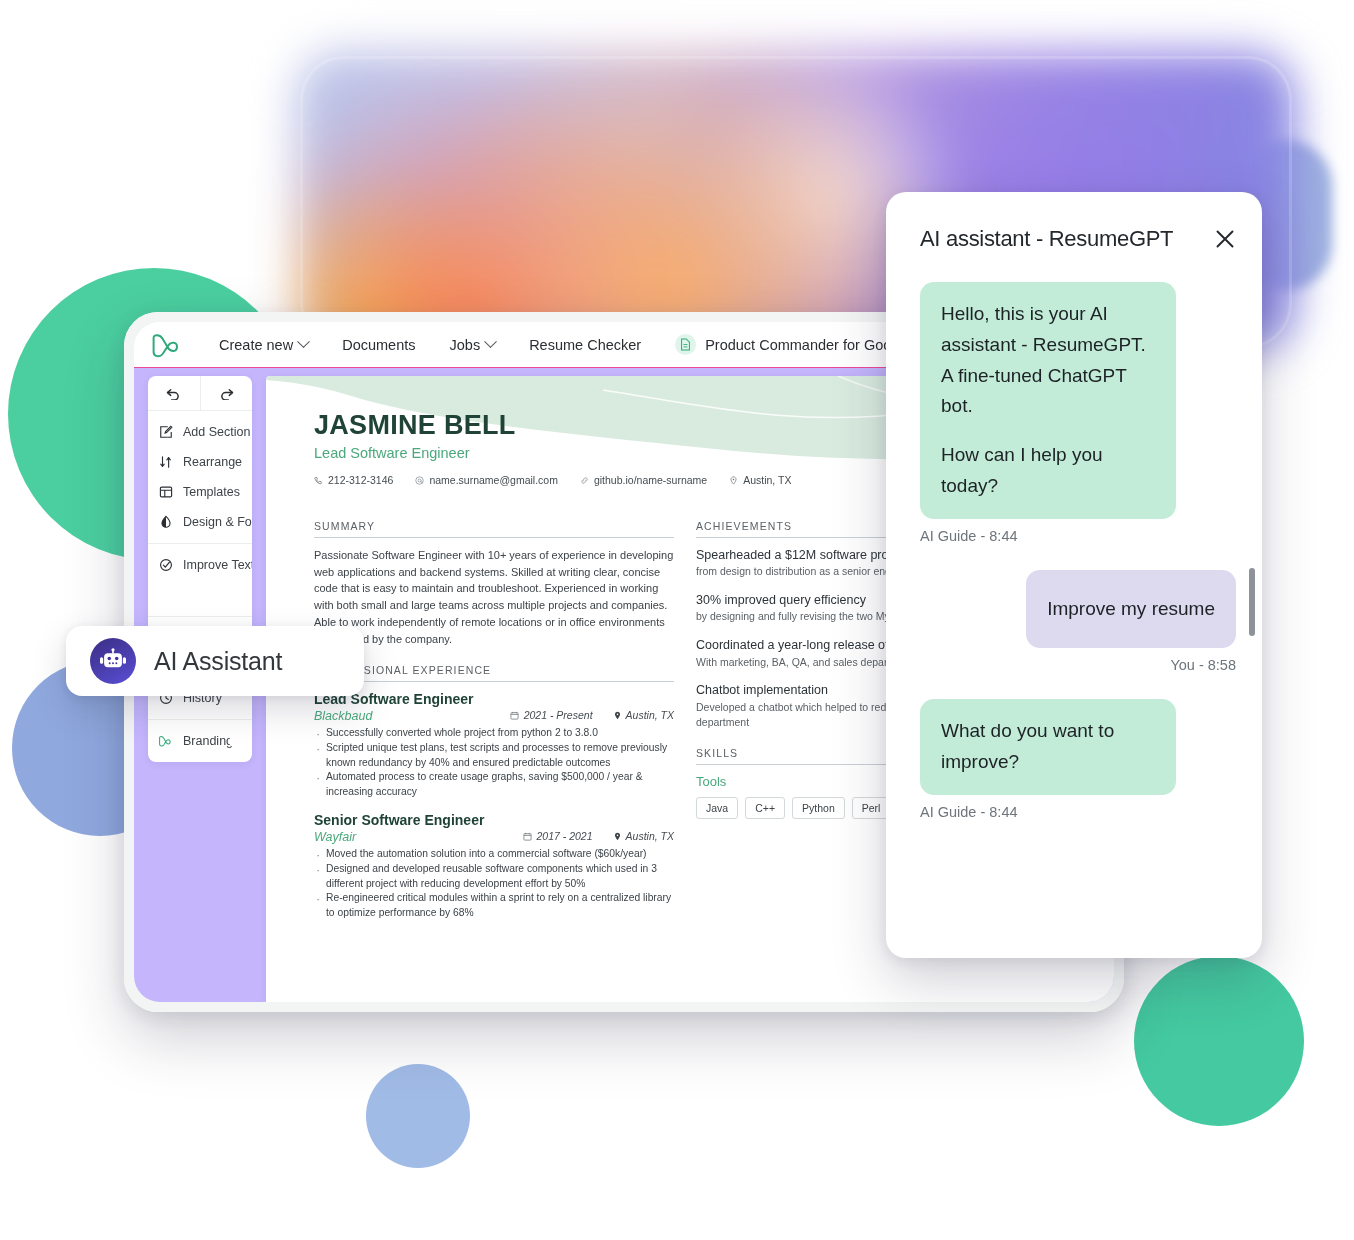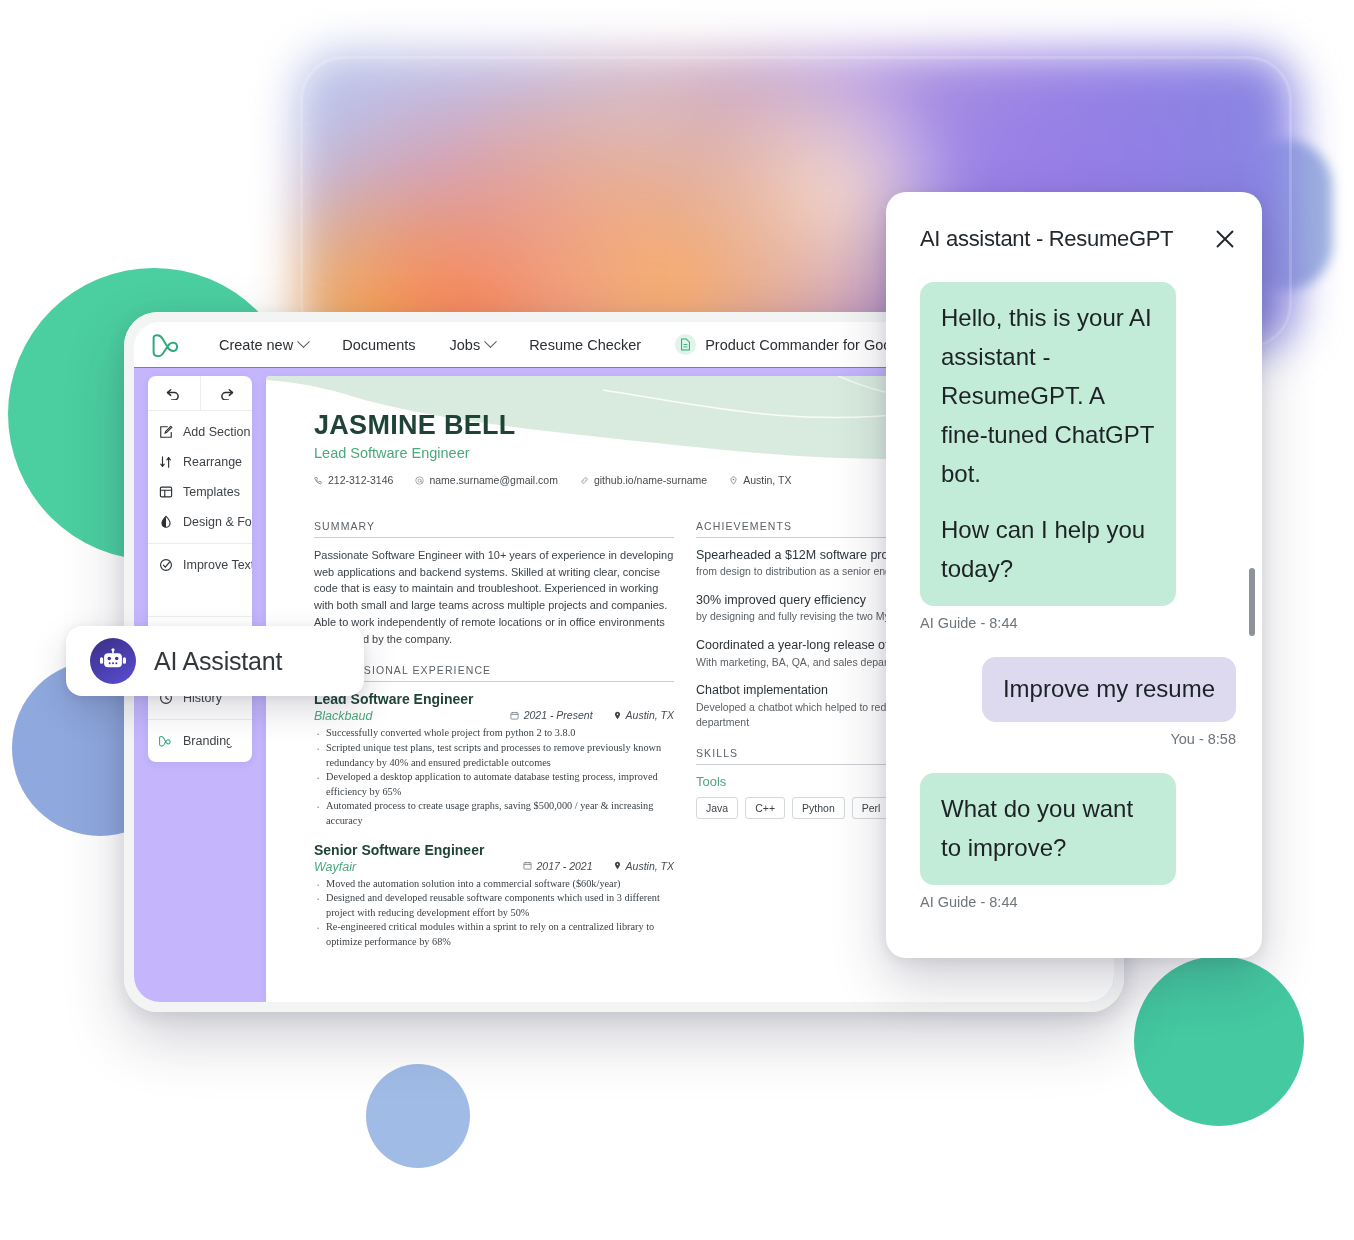--- a/index.html
+++ b/index.html
@@ -134,21 +134,21 @@
                border-bottom:1.5px solid #c9cfd3; margin-bottom:9px; }
   .sec-block { margin-bottom:17px; }
   .para { font-size:11px; line-height:1.52; color:#3d4348; }
 
   .job-title { font-size:14px; font-weight:700; color:#1f4336; margin-bottom:2px; }
   .job-meta { display:flex; align-items:flex-start; font-size:10.5px; margin-bottom:3px;font-style:italic; }
   .job-co { color:#4aa87c; font-size:12.5px; flex:1; }
   .job-date { color:#454b50; display:flex; align-items:center; gap:5px; margin-right:20px; }
   .job-loc  { color:#454b50; display:flex; align-items:center; gap:4px; }
   .bullets { list-style:none; }
-  .bullets li { font-size:10.3px; line-height:1.42; color:#3d4348; padding-left:12px; position:relative;font-family:Liberation Serif, serif; }
+  .bullets li { font-size:10.3px; line-height:1.42; color:#3d4348; padding-left:12px; position:relative; }
   .bullets li::before { content:"·"; position:absolute; left:2px; top:-1px; color:#8b9197; font-size:13px; }
 
   .ach { margin-bottom:13px; }
   .ach-h { font-size:12.5px; color:#2c3338; line-height:1.3; }
   .ach-b { font-size:10.5px; color:#5b6166; line-height:1.42; margin-top:1px; }
 
   #skills-sub { font-size:13px; color:#4aa87c; margin:3px 0 8px; }
   #skill-chips { display:flex; flex-wrap:wrap; gap:7px; }
   .chip { border:1px solid #d3d8db; border-radius:3px; padding:4px 9px; font-size:10.5px; color:#3d4348; }
 
@@ -170,24 +170,24 @@
   #chat {
     position:absolute; left:886px; top:192px; width:376px; height:766px;
     background:#fff; border-radius:20px; z-index:30;
     box-shadow:0 22px 54px rgba(40,40,70,.22), 0 3px 14px rgba(40,40,70,.10);
     padding:34px 26px 0 34px; overflow:hidden;
   }
   #chat-head { display:flex; align-items:center; justify-content:space-between; margin-bottom:30px; }
   #chat-title { font-size:22px; color:#23282d; letter-spacing:-.3px; }
   #chat-close { width:22px; height:22px; cursor:pointer; }
 
-  .bubble { border-radius:14px; padding:17px 21px; font-size:24px; line-height:1.62; }
+  .bubble { border-radius:14px; padding:17px 21px; font-size:19px; line-height:1.62; }
   .bubble p + p { margin-top:18px; }
   .bot  { background:#c3ecd8; color:#1c2226; max-width:256px; }
-  .user { background:#ddd9ef; color:#1c2226; margin-left:auto; width:max-content; max-width:262px; padding:13px 21px; }
+  .user { background:#ddd9ef; color:#1c2226; margin-left:auto; width:max-content; max-width:262px; padding:24px 21px; }
   .stamp { font-size:14.5px; color:#6e757b; margin:9px 0 26px; }
   .stamp.right { text-align:right; }
 
   #chat-scroll {
     position:absolute; right:7px; top:376px; width:6px; height:68px;
     border-radius:3px; background:#8d9399;
   }
 </style>
 </head>
 <body>
@@ -437,21 +437,20 @@
                           <svg width="9" height="9" viewBox="0 0 12 12">
                             <path d="M6 1c-1.9 0-3.4 1.5-3.4 3.4C2.6 6.8 6 11 6 11s3.4-4.2 3.4-6.6C9.4 2.5 7.9 1 6 1z" fill="#3d4348"></path>
                             <circle cx="6" cy="4.4" r="1.1" fill="#fff"></circle>
                           </svg>
                           <span>Austin, TX</span>
                         </span>
                       </div>
                       <ul class="bullets">
                         <li>Successfully converted whole project from python 2 to 3.8.0</li>
                         <li>Scripted unique test plans, test scripts and processes to remove previously known redundancy by 40% and ensured predictable outcomes</li>
-                        <li>Developed a desktop application to automate database testing process, improved efficiency by 65%</li>
                         <li>Automated process to create usage graphs, saving $500,000 / year &amp; increasing accuracy</li>
                       </ul>
                     </div>
 
                     <div>
                       <div class="job-title">Senior Software Engineer</div>
                       <div class="job-meta">
                         <span class="job-co">Wayfair</span>
                         <span class="job-date">
                           <svg width="9" height="9" viewBox="0 0 12 12">

